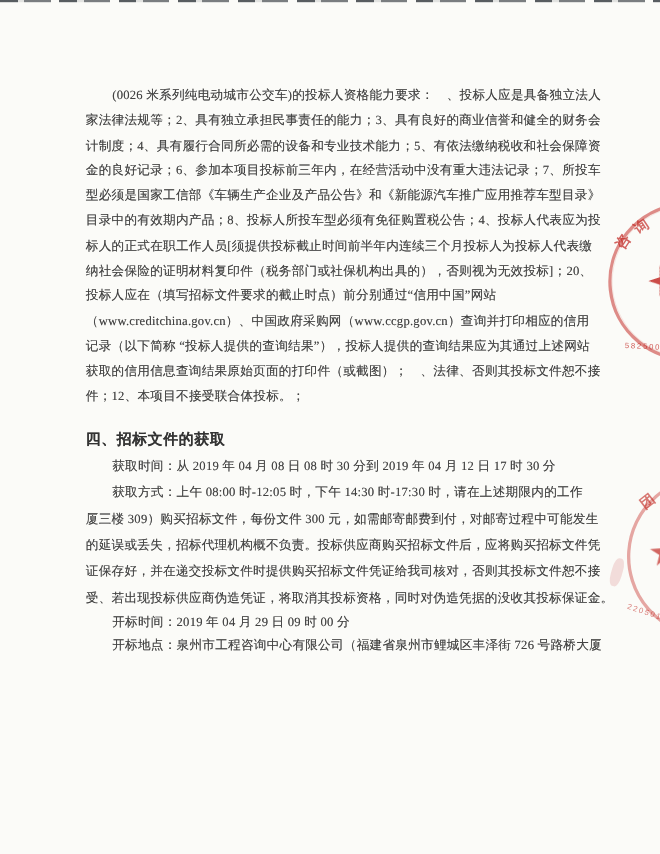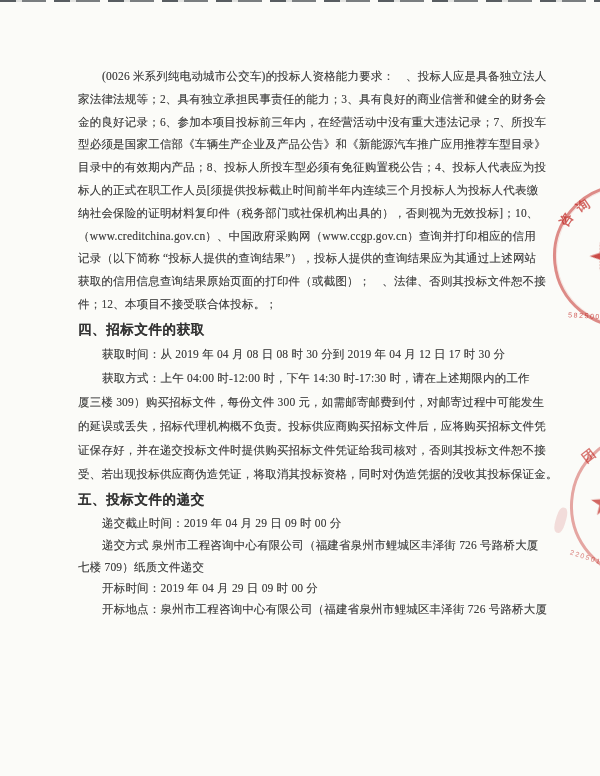--- a/index.html
+++ b/index.html
@@ -10,29 +10,29 @@
     position:relative;
     font-family:"Liberation Serif","DejaVu Serif",serif;
   }
   .scan-edge{
     position:absolute;top:0;left:0;width:600px;height:2px;
     background:repeating-linear-gradient(90deg,
       rgba(42,48,54,.78) 0px 16px, rgba(42,48,54,.12) 16px 22px,
       rgba(42,48,54,.62) 22px 46px, rgba(42,48,54,0) 46px 54px);
   }
   .content{
-    position:absolute;left:78px;top:65px;width:446px;
+    position:absolute;left:78px;top:76px;width:446px;
     color:#424242;font-size:11.5px;letter-spacing:.2px;
     text-shadow:0 0 .4px rgba(60,60,60,.5);
   }
   .line{line-height:22.8px;white-space:nowrap;}
   .indent{padding-left:24px;}
   .heading{
     font-weight:bold;font-size:13.5px;color:#333;
-    line-height:24px;margin-top:2px;letter-spacing:.6px;
+    line-height:24px;margin-top:16px;letter-spacing:.6px;
     text-shadow:0 0 .5px rgba(40,40,40,.6);
   }
   .section-0 .line{line-height:24px;}
   .section-1 .line{line-height:22px;}
   .section-2 .line{line-height:21px;}
   .stamp{
     position:absolute;border-radius:50%;
     pointer-events:none;
   }
   .stamp .star{
@@ -70,43 +70,39 @@
   }
 </style>
 </head>
 <body>
 
 <div class="scan-edge"></div>
 
 <div class="content" id="content">
     <div class="line indent">(0026 米系列纯电动城市公交车)的投标人资格能力要求：　、投标人应是具备独立法人</div>
     <div class="line">家法律法规等；2、具有独立承担民事责任的能力；3、具有良好的商业信誉和健全的财务会</div>
+    <div class="line">计制度；4、具有履行合同所必需的设备和专业技术能力；5、有依法缴纳税收和社会保障资</div>
     <div class="line">金的良好记录；6、参加本项目投标前三年内，在经营活动中没有重大违法记录；7、所投车</div>
     <div class="line">型必须是国家工信部《车辆生产企业及产品公告》和《新能源汽车推广应用推荐车型目录》</div>
     <div class="line">目录中的有效期内产品；8、投标人所投车型必须有免征购置税公告；4、投标人代表应为投</div>
     <div class="line">标人的正式在职工作人员[须提供投标截止时间前半年内连续三个月投标人为投标人代表缴</div>
-    <div class="line">纳社会保险的证明材料复印件（税务部门或社保机构出具的），否则视为无效投标]；10、</div>
+    <div class="line">纳社会保险的证明材料复印件（税务部门或社保机构出具的），否则视为无效投标]；20、</div>
+    <div class="line">投标人应在（填写招标文件要求的截止时点）前分别通过“信用中国”网站</div>
     <div class="line">（www.creditchina.gov.cn）、中国政府采购网（www.ccgp.gov.cn）查询并打印相应的信用</div>
     <div class="line">记录（以下简称 “投标人提供的查询结果”），投标人提供的查询结果应为其通过上述网站</div>
     <div class="line">获取的信用信息查询结果原始页面的打印件（或截图）；　、法律、否则其投标文件恕不接</div>
     <div class="line">件；12、本项目不接受联合体投标。；</div>
     <div class="section section-0">
       <div class="heading">四、招标文件的获取</div>
       <div class="line indent">获取时间：从 2019 年 04 月 08 日  08 时 30 分到 2019 年 04 月 12 日  17 时 30 分</div>
-      <div class="line indent">获取方式：上午 04:00 时-12:00 时，下午 14:30 时-17:30 时，请在上述期限内的工作</div>
+      <div class="line indent">获取方式：上午 08:00 时-12:05 时，下午 14:30 时-17:30 时，请在上述期限内的工作</div>
       <div class="line">厦三楼 309）购买招标文件，每份文件 300 元，如需邮寄邮费到付，对邮寄过程中可能发生</div>
       <div class="line">的延误或丢失，招标代理机构概不负责。投标供应商购买招标文件后，应将购买招标文件凭</div>
       <div class="line">证保存好，并在递交投标文件时提供购买招标文件凭证给我司核对，否则其投标文件恕不接</div>
       <div class="line">受、若出现投标供应商伪造凭证，将取消其投标资格，同时对伪造凭据的没收其投标保证金。</div>
-    </div>
-    <div class="section section-1">
-      <div class="heading">五、投标文件的递交</div>
-      <div class="line indent">递交截止时间：2019 年 04 月 29 日  09 时 00 分</div>
-      <div class="line indent">递交方式  泉州市工程咨询中心有限公司（福建省泉州市鲤城区丰泽街 726 号路桥大厦</div>
-      <div class="line">七楼 709）纸质文件递交</div>
     </div>
     <div class="section section-2">
       <div class="line indent">开标时间：2019 年 04 月 29 日  09 时 00 分</div>
       <div class="line indent">开标地点：泉州市工程咨询中心有限公司（福建省泉州市鲤城区丰泽街 726 号路桥大厦</div>
     </div>
   </div>
 
 <div class="stamp" id="stamp1">
   <span class="star">★</span>
   <span class="seal-char char-a">咨</span>

